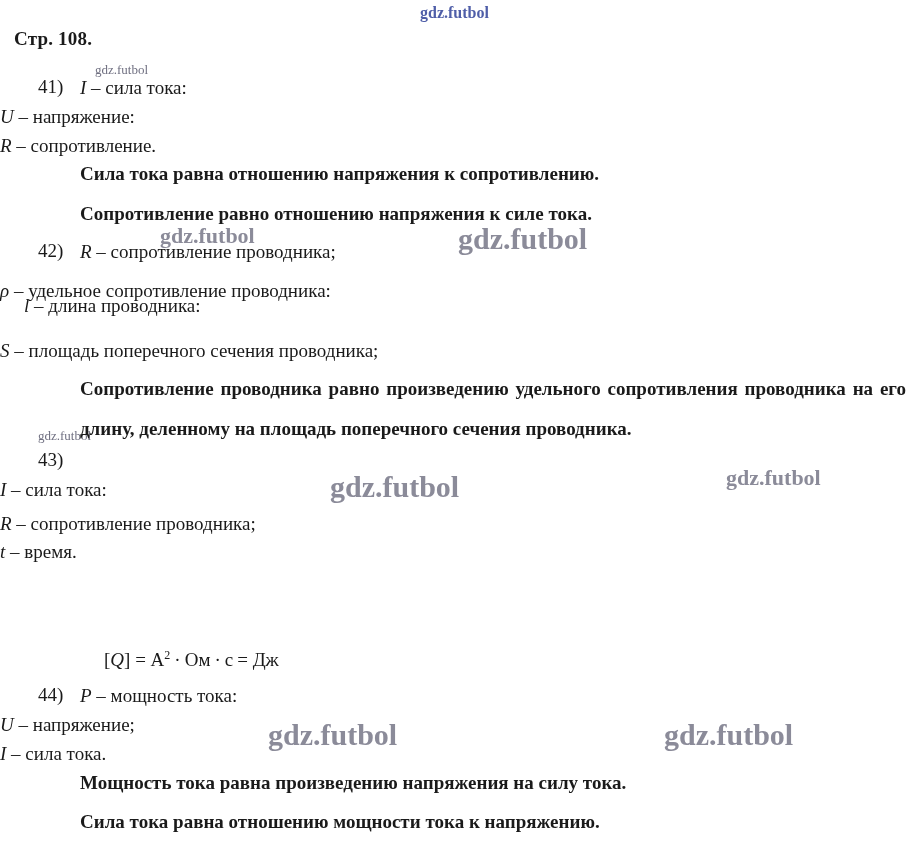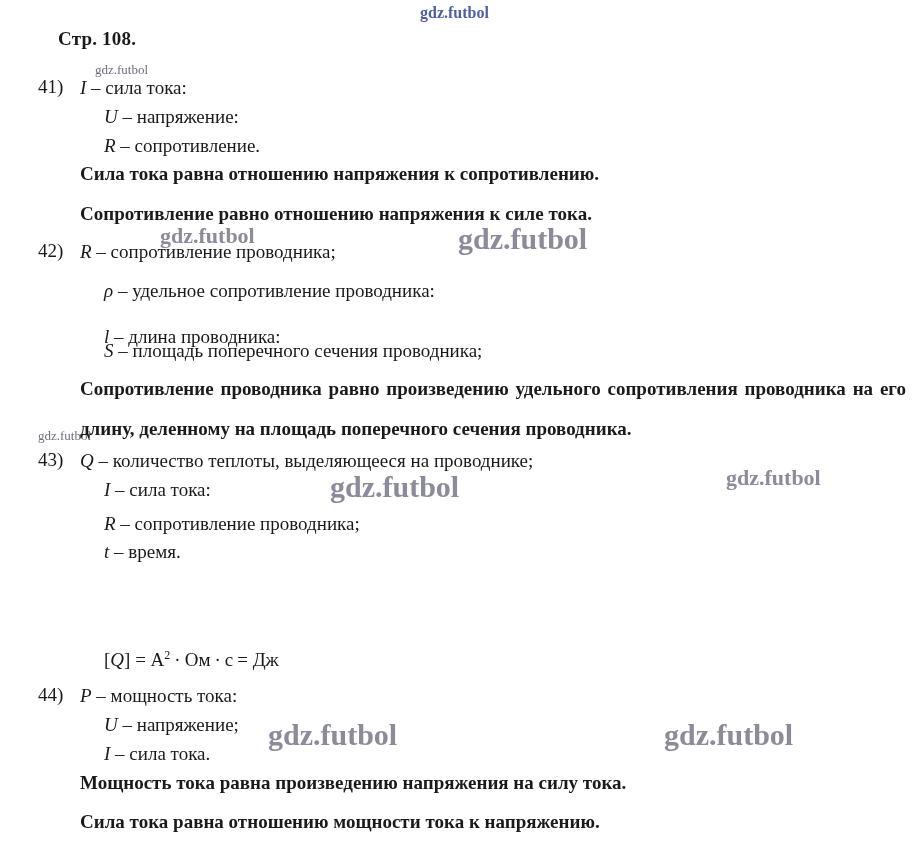--- a/index.html
+++ b/index.html
@@ -50,21 +50,20 @@
   }
 
   
   .page-label {
     position: absolute;
     left: 14px;
     top: 28px;
     font-size: 19px;
     font-weight: bold;
     letter-spacing: .2px;
-    margin-left: 44px;
   }
 
   .line {
     position: relative;
     font-size: 19px;
     line-height: 23px;
     white-space: nowrap;
   }
 
   .num {
@@ -72,21 +71,21 @@
     left: 38px;
     font-size: 19px;
   }
 
   .it {
     font-family: "Liberation Serif", serif;
     font-style: italic;
   }
 
   .ind1 { padding-left: 80px; }   
-  .ind2 { padding-left: 104px; }  
+  .ind2 { }  
 
   .just {
     position: absolute;
     left: 80px;
     width: 826px;
     font-size: 19px;
     line-height: 23px;
     text-align: justify;
     white-space: normal;
     font-weight: bold;
@@ -136,32 +135,29 @@
   <div class="just" style="top:162px;">Сила тока равна отношению напряжения к сопротивлению.</div>
   <div class="just" style="top:202px;">Сопротивление равно отношению напряжения к силе тока.</div>
 
   <div class="num" style="top:240px;">42)</div>
   <div class="line ind1" style="position:absolute; top:240px;">
     <span class="it">R</span><span> – сопротивление проводника;</span>
   </div>
   <div class="line ind2" style="position:absolute; top:279px;">
     <span class="it">ρ</span><span> – удельное сопротивление проводника:</span>
   </div>
-  <div class="line ind2" style="position:absolute; top:325px;">
+  <div class="line ind2" style="position:absolute; top:294px;margin-left:24px;">
     <span class="it">l</span><span> – длина проводника:</span>
   </div>
   <div class="line ind2" style="position:absolute; top:339px;">
     <span class="it">S</span><span> – площадь поперечного сечения проводника;</span>
   </div>
   <div class="just" style="top:369px; line-height:40px;">Сопротивление проводника равно произведению удельного сопротивления проводника на его длину, деленному на площадь поперечного сечения проводника.</div>
 
   <div class="num" style="top:449px;">43)</div>
-  <div class="line ind1" style="position:absolute; top:449px;">
-    <span class="it">Q</span><span> – количество теплоты, выделяющееся на проводнике;</span>
-  </div>
   <div class="line ind2" style="position:absolute; top:478px;">
     <span class="it">I</span><span> – сила тока:</span>
   </div>
   <div class="line ind2" style="position:absolute; top:512px;">
     <span class="it">R</span><span> – сопротивление проводника;</span>
   </div>
   <div class="line ind2" style="position:absolute; top:540px;">
     <span class="it">t</span><span> – время.</span>
   </div>
 

